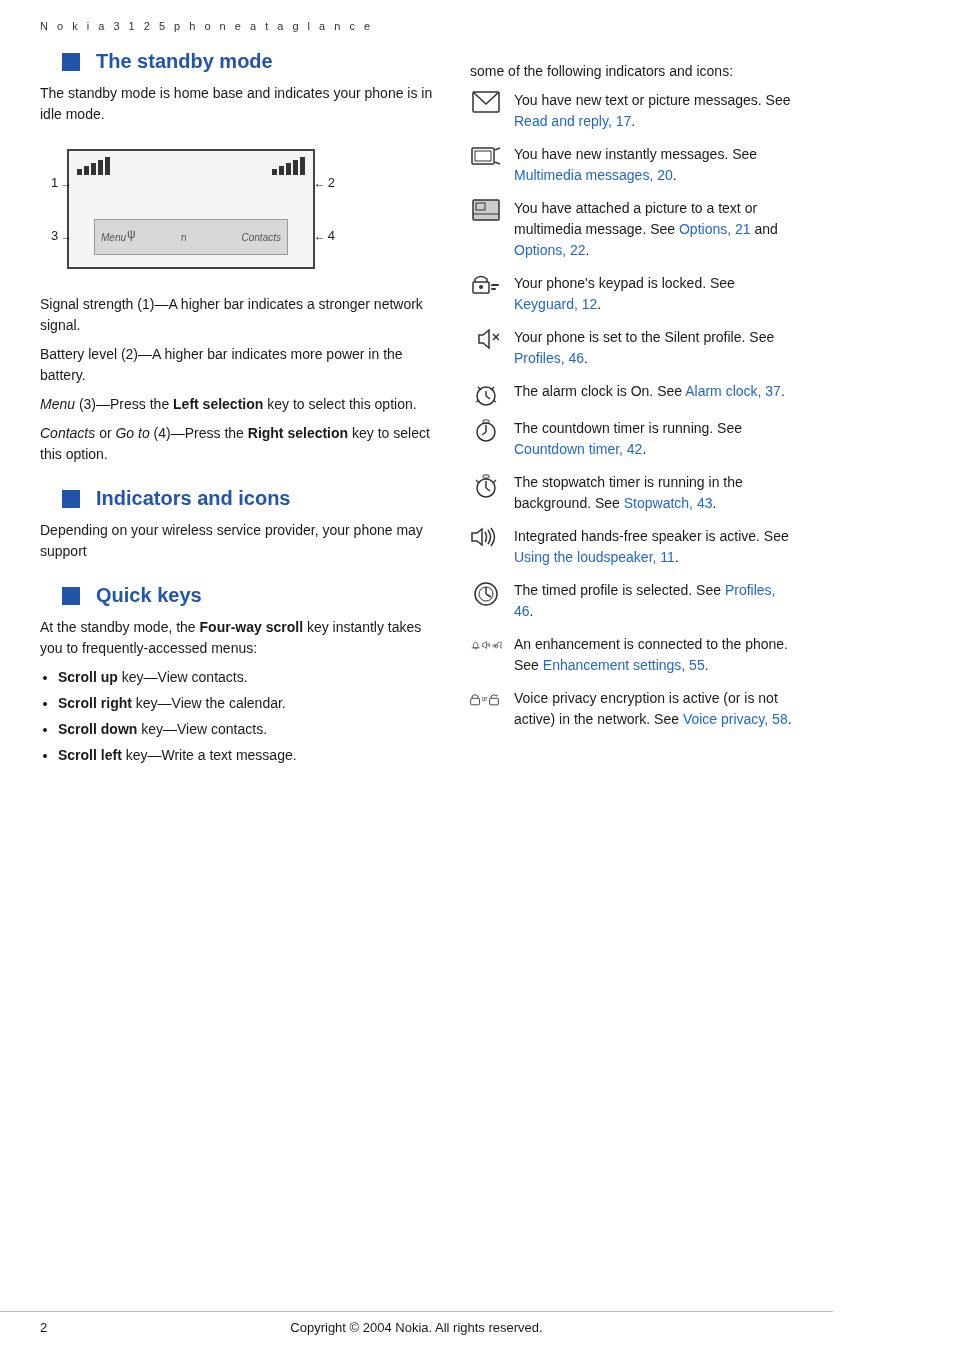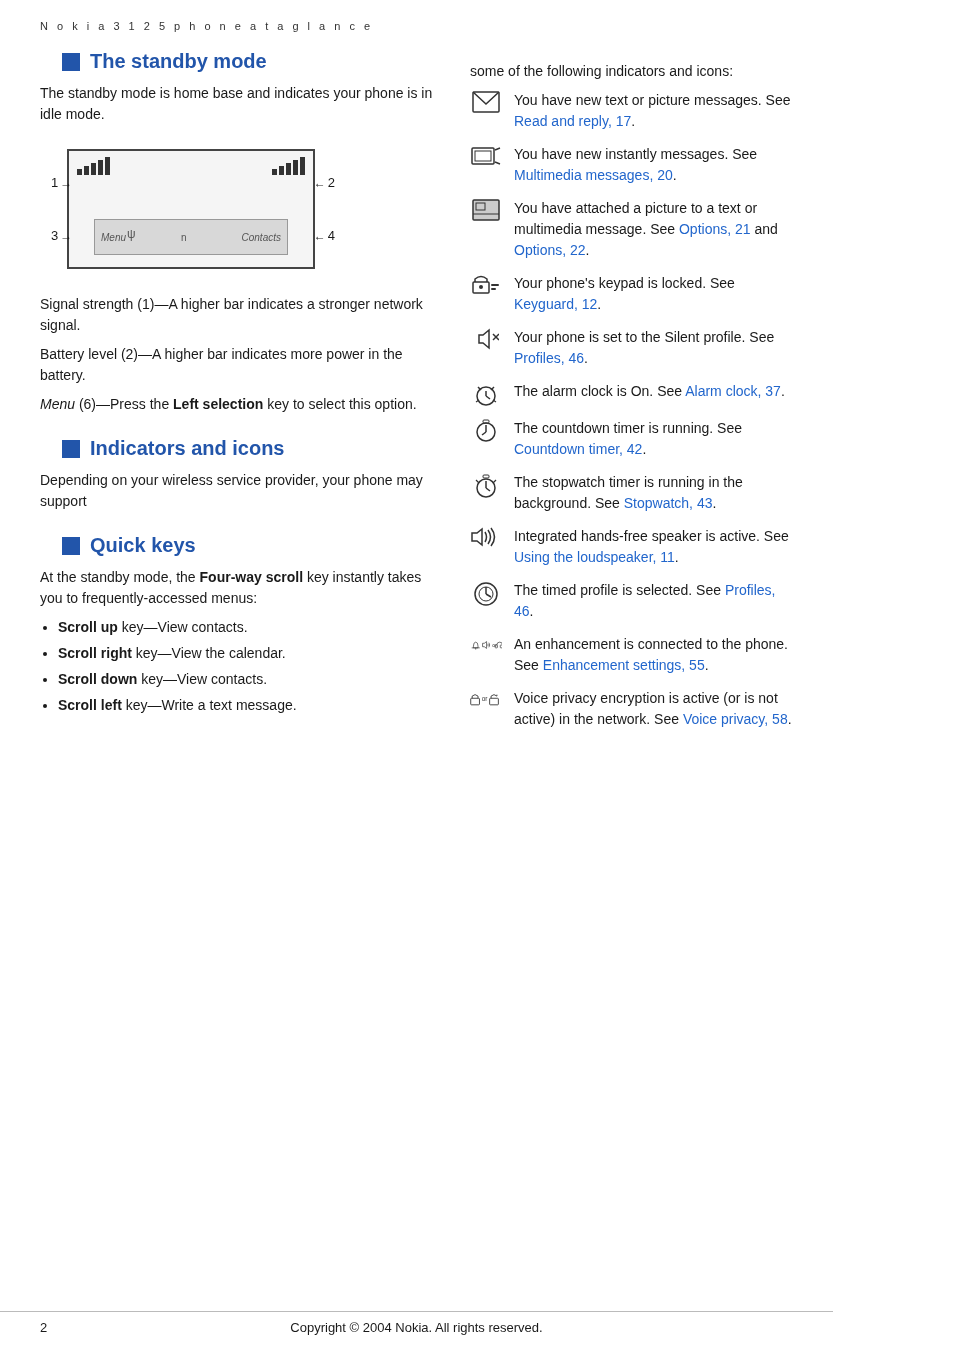--- a/index.html
+++ b/index.html
@@ -25,21 +25,21 @@
       color: #333;
       margin-bottom: 18px;
       font-weight: normal;
     }
     .section {
       margin-bottom: 22px;
     }
     .section-title {
       display: flex;
       align-items: center;
-      gap: 10px;
+      gap: 16px;
       margin-bottom: 10px;
       padding-left: 22px;
     }
     .section-title-box {
       width: 18px;
       height: 18px;
       background: #2255aa;
       flex-shrink: 0;
       display: inline-block;
     }
@@ -169,23 +169,26 @@
               <span>4</span>
             </div>
           </div>
         </div>
 
         <div class="body-text">Signal strength (1)—A higher bar indicates a stronger network signal.</div>
 
         <div class="body-text">Battery level (2)—A higher bar indicates more power in the battery.</div>
 
         <div class="body-text">
-          <span class="italic">Menu</span><span> (6)—Press the </span><span class="bold">Left selection</span><span> key to select this option.</span>
-        </div>
-
+          <span class="italic">Menu</span><span> (3)—Press the </span><span class="bold">Left selection</span><span> key to select this option.</span>
+        </div>
+
+        <div class="body-text">
+          <span class="italic">Contacts</span><span> or </span><span class="italic">Go to</span><span> (4)—Press the </span><span class="bold">Right selection</span><span> key to select this option.</span>
+        </div>
       </div>
 
       <div class="section">
         <div class="section-title">
           <span class="section-title-box"></span>
           <span class="section-title-text">Indicators and icons</span>
         </div>
         <div class="body-text">Depending on your wireless service provider, your phone may support</div>
       </div>
 

